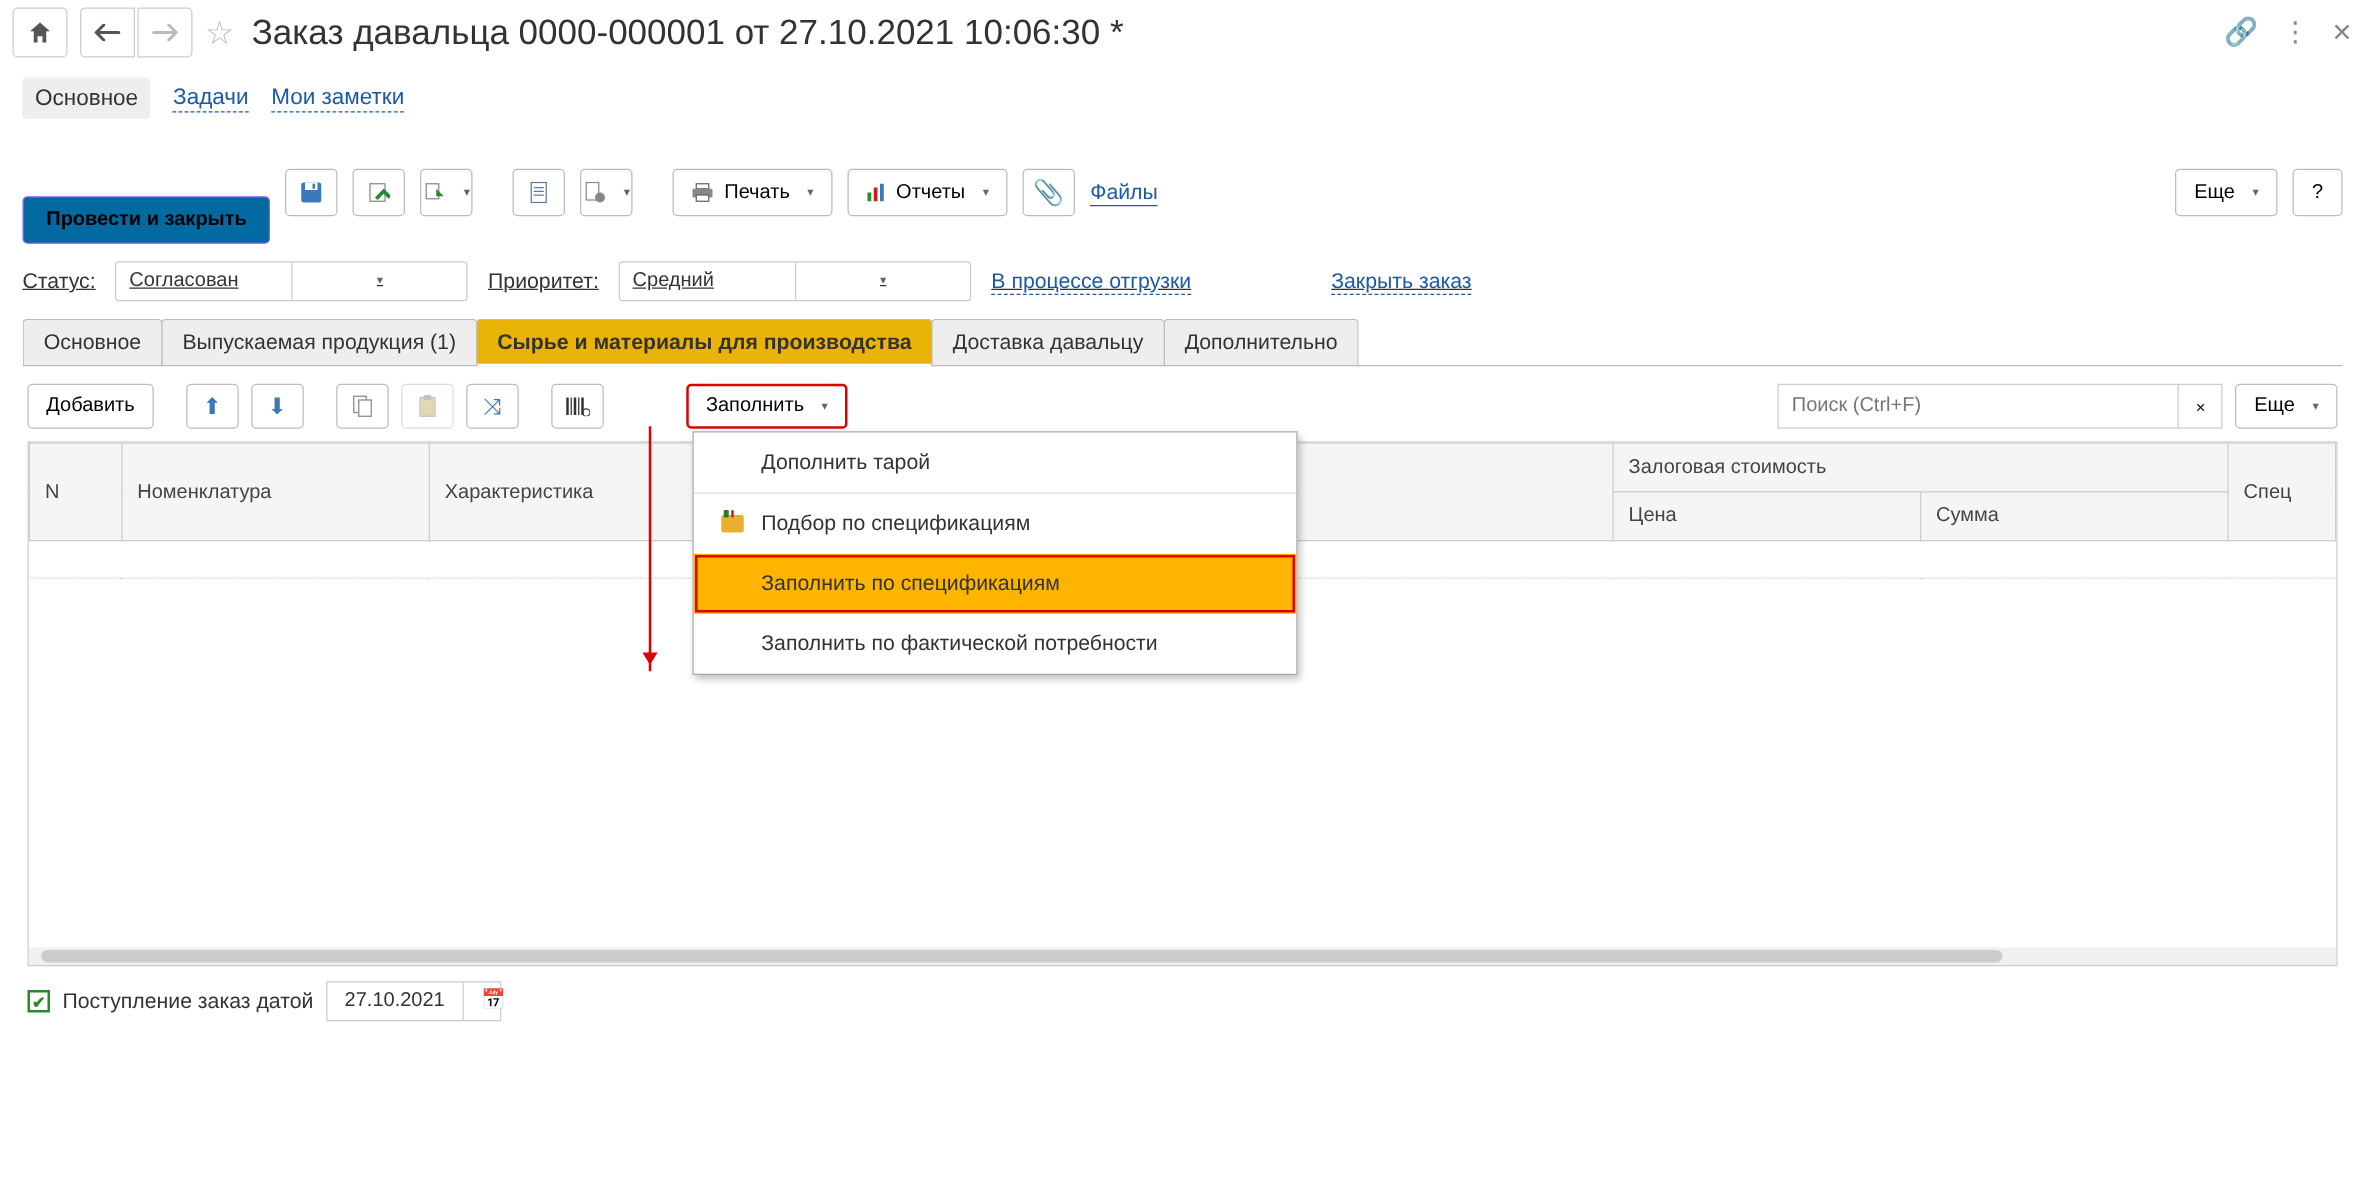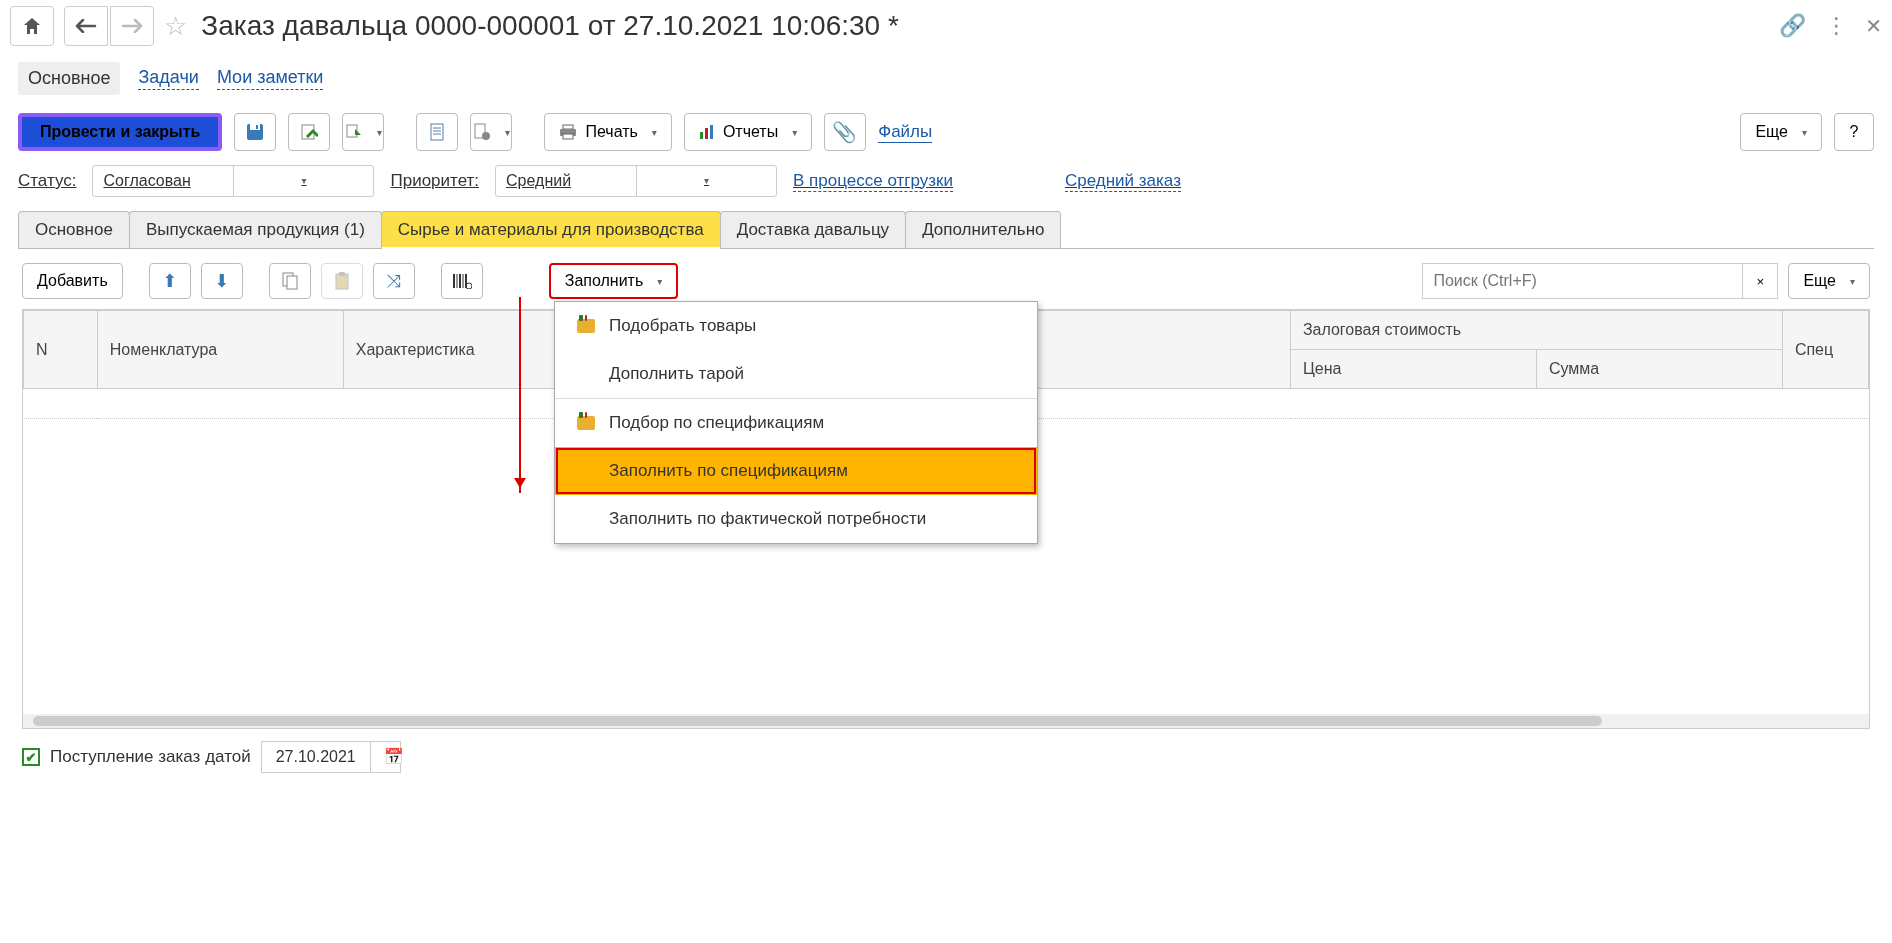--- a/index.html
+++ b/index.html
@@ -44,42 +44,42 @@
     background: #fff;
     border-radius: 4px;
     display: inline-flex;
     align-items: center;
     justify-content: center;
     padding: 0 14px;
     cursor: pointer;
     gap: 8px;
     font-size: 16px;
   }
-  .btn.yellow { background: #1d4ed8; border: 4px solid #8b5cf6; font-weight: bold; padding: 0 18px; }
+  .btn.yellow { background: #0369a1; border: 1px solid #8b5cf6; font-weight: bold; padding: 0 18px; margin-top: 44px; }
   .btn.icon-only { padding: 0; width: 42px; }
   .btn.dd::after { content: "▾"; font-size: 10px; color: #666; margin-left: 6px; }
   .link { color: #1a5aa6; border-bottom: 1px dashed #1a5aa6; cursor: pointer; font-size: 17px; }
   .link.u { border-bottom: 1px solid #1a5aa6; }
   .label { font-size: 17px; color: #333; }
   .select { display: inline-flex; align-items: center; border: 1px solid #ccc; border-radius: 3px; height: 32px; background: #fff; }
   .select span { padding: 0 10px; min-width: 140px; }
   .select .arrow { border-left: 1px solid #ccc; width: 24px; text-align: center; font-size: 10px; color: #666; line-height: 30px; }
   .status-row { display: flex; align-items: center; gap: 16px; padding: 0 18px 14px; text-decoration: underline; }
   .doc-tabs { display: flex; margin: 0 18px; border-bottom: 1px solid #bbb; }
   .doc-tab {
     border: 1px solid #bbb;
     border-bottom: none;
     padding: 8px 16px;
     margin-right: -1px;
     background: #eee;
     cursor: pointer;
     font-size: 17px;
     border-radius: 4px 4px 0 0;
   }
-  .doc-tab.active { background: #fde047; position: relative; }
+  .doc-tab.active { background: #eab308; position: relative; font-weight: bold; }
   .doc-tab.active::after { content: ""; position: absolute; left: 0; right: 0; bottom: -1px; height: 2px; background: #fff; }
   .inner-toolbar { display: flex; align-items: flex-start; gap: 10px; padding: 14px 22px 10px; position: relative; }
   .btn.small { height: 36px; font-size: 16px; }
   .search-wrap { display: flex; margin-left: auto; padding-left: 12px; }
   .search-input { width: 320px; height: 36px; border: 1px solid #ccc; border-right: none; padding: 0 10px; font-size: 16px; }
   .search-clear { width: 36px; height: 36px; border: 1px solid #ccc; background: #fff; cursor: pointer; }
   .table-wrap { margin: 0 22px; border: 1px solid #ccc; overflow: auto; height: 420px; position: relative; }
   table { border-collapse: collapse; width: 100%; font-size: 16px; }
   th { background: #f5f5f5; border: 1px solid #ccc; padding: 10px 12px; text-align: left; font-weight: normal; color: #444; }
   td { border-bottom: 1px dotted #ccc; padding: 10px 12px; height: 30px; }
@@ -257,21 +257,21 @@
     <span>Согласован</span>
     <span class="arrow">▾</span>
   </div>
   <span class="label">Приоритет:</span>
   <div class="select">
     <span>Средний</span>
     <span class="arrow">▾</span>
   </div>
   <span class="link">В процессе отгрузки</span>
   <div style="width:80px"></div>
-  <span class="link">Средний заказ</span>
+  <span class="link">Закрыть заказ</span>
 </div>
 
 <div class="doc-tabs">
   <div class="doc-tab">Основное</div>
   <div class="doc-tab">Выпускаемая продукция (1)</div>
   <div class="doc-tab active">Сырье и материалы для производства</div>
   <div class="doc-tab">Доставка давальцу</div>
   <div class="doc-tab">Дополнительно</div>
 </div>
 
@@ -325,24 +325,20 @@
     <div class="red-arrow"></div>
   </div>
 
   <div class="search-wrap">
     <input class="search-input" placeholder="Поиск (Ctrl+F)" style="">
     <button class="search-clear">×</button>
   </div>
   <button class="btn small dd">Еще</button>
 
   <div class="dropdown">
-    <div class="dd-item">
-      <span class="folder-ico"></span>
-      <span>Подобрать товары</span>
-    </div>
     <div class="dd-item">
       <span style="width:18px"></span>
       <span>Дополнить тарой</span>
     </div>
     <div class="dd-sep"></div>
     <div class="dd-item">
       <span class="folder-ico"></span>
       <span>Подбор по спецификациям</span>
     </div>
     <div class="dd-item hl hl-border">

